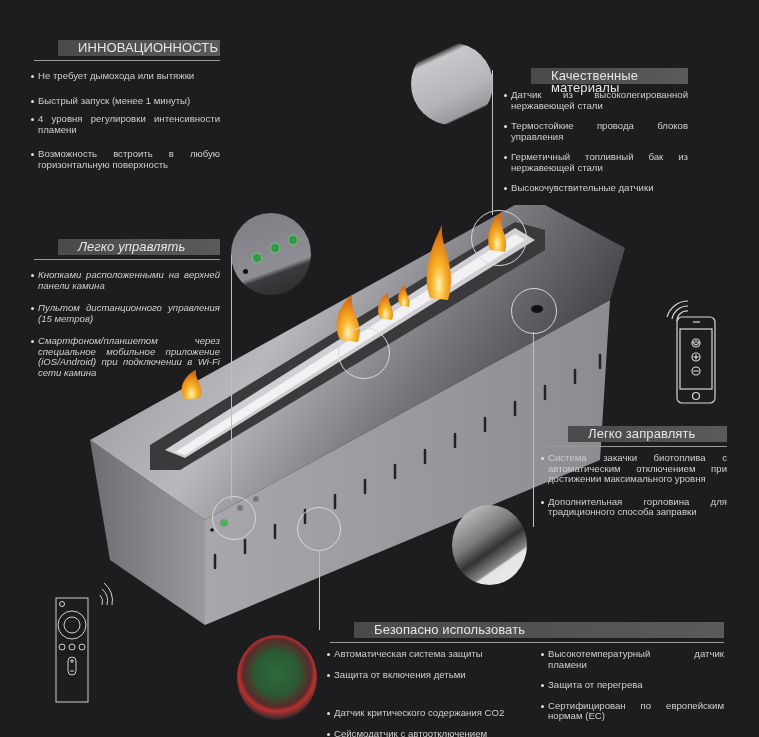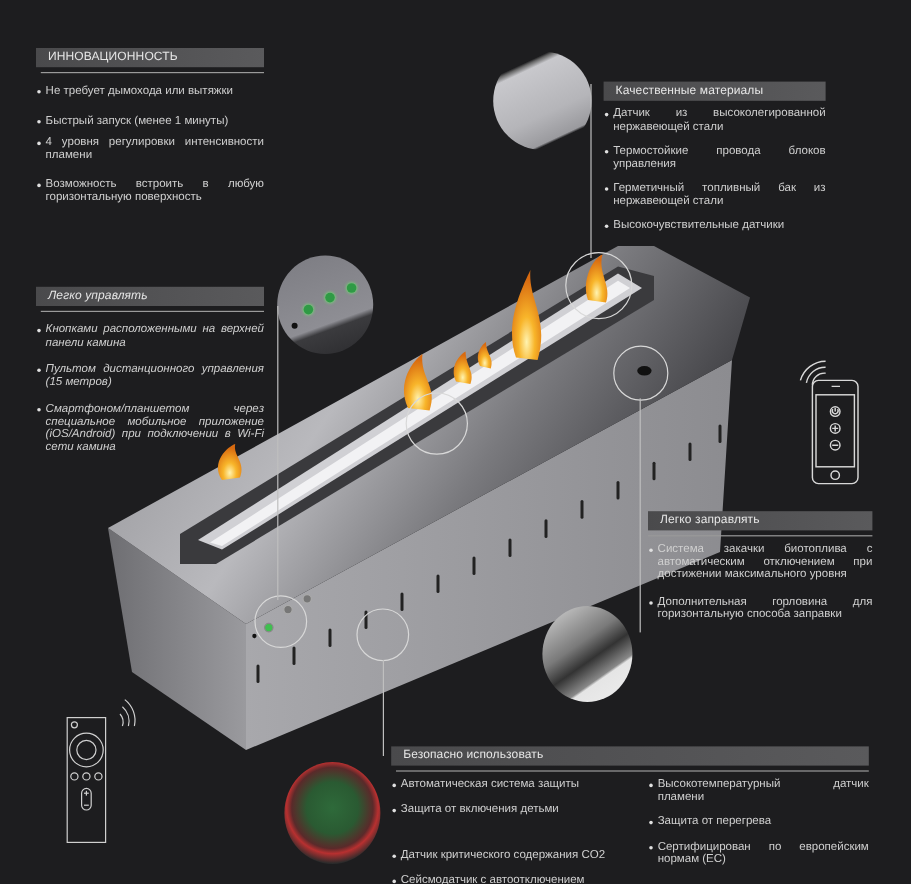--- a/index.html
+++ b/index.html
@@ -1,18 +1,18 @@
 <!DOCTYPE html>
 <html><head>
 <meta charset="utf-8">
 <style>
   html,body{margin:0;padding:0;}
   body{width:759px;height:737px;background:#1d1d1f;position:relative;overflow:hidden;font-family:"Liberation Sans",sans-serif;color:#c8c8c8;}
   .panel{position:absolute;}
-  .hdr{background:linear-gradient(90deg,#4a4a4c,#5a5a5c);color:#e6e6e6;font-size:10px;padding:2px 10px;height:12px;line-height:12px;letter-spacing:0.1px;}
+  .hdr{background:linear-gradient(90deg,#4a4a4c,#5a5a5c);color:#e6e6e6;font-size:13px;padding:2px 20px;height:12px;line-height:12px;letter-spacing:0.1px;margin-left:28px;}
   .hdr-rule{height:1px;background:#9a9a9a;margin-top:4px;margin-left:4px;}
   ul{list-style:none;margin:0;padding:0;}
   li{position:relative;padding-left:8px;font-size:9.6px;line-height:10.5px;color:#cfcfcf;text-align:justify;text-align-last:left;margin-top:10px;}
   li::before{content:"";position:absolute;left:1px;top:4px;width:3px;height:3px;background:#e0e0e0;border-radius:50%;}
   .line{position:absolute;background:#bfbfbf;}
   .circle{position:absolute;border-radius:50%;border:1.5px solid #d8d8d8;box-sizing:border-box;}
   .photo{position:absolute;border-radius:50%;overflow:hidden;}
   svg{position:absolute;}
 </style>
 </head>
@@ -135,21 +135,21 @@
     <li style="margin-top:10px">Герметичный топливный бак из нержавеющей стали</li>
     <li style="margin-top:10px">Высокочувствительные датчики</li>
   </ul>
 </div>
 
 <div class="panel" style="left:540px;top:426px;width:187px;">
   <div class="hdr">Легко заправлять</div>
   <div class="hdr-rule" style="margin-left:0"></div>
   <ul>
     <li style="margin-top:6px">Система закачки биотоплива с автоматическим отключением при достижении максимального уровня</li>
-    <li style="margin-top:12px">Дополнительная горловина для горизонтальную способа заправки</li>
+    <li style="margin-top:12px">Дополнительная горловина для традиционного способа заправки</li>
   </ul>
 </div>
 
 <div class="panel" style="left:326px;top:622px;width:398px;">
   <div class="hdr">Безопасно использовать</div>
   <div class="hdr-rule"></div>
   <div style="display:flex;justify-content:space-between;gap:32px;">
     <ul style="width:190px;">
       <li style="margin-top:6px">Автоматическая система защиты</li>
       <li style="margin-top:10px">Защита от включения детьми</li>

